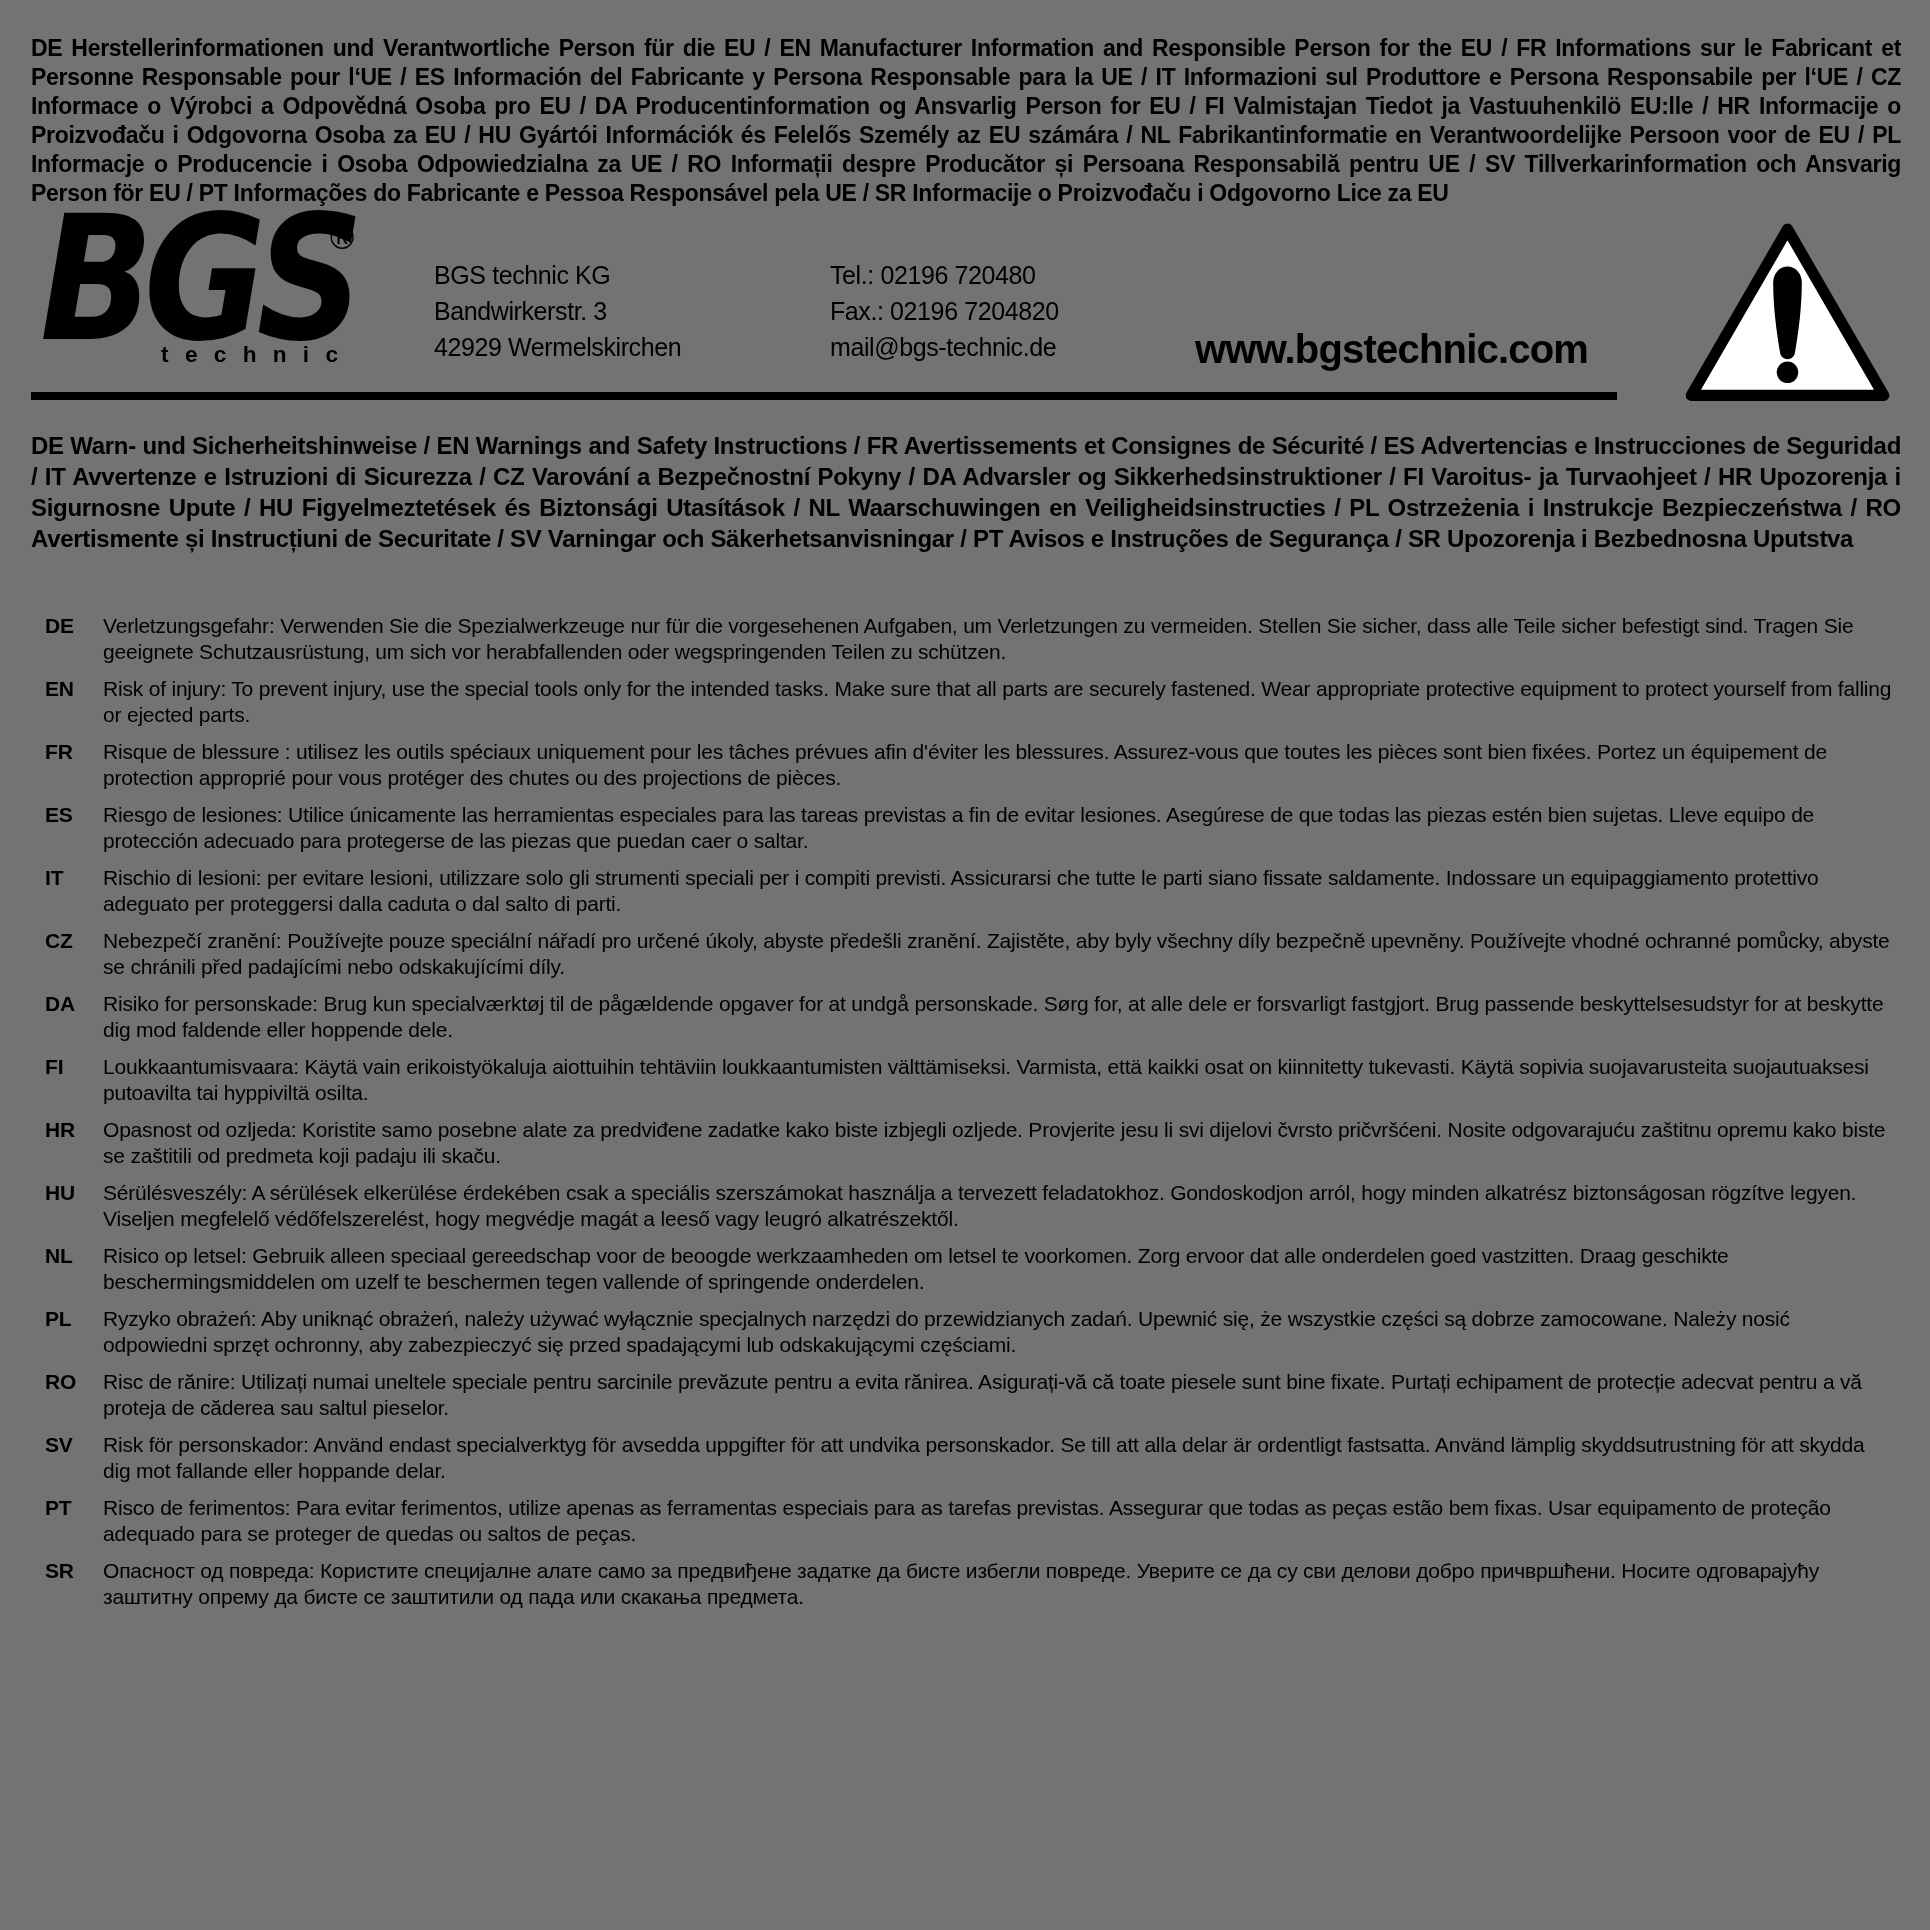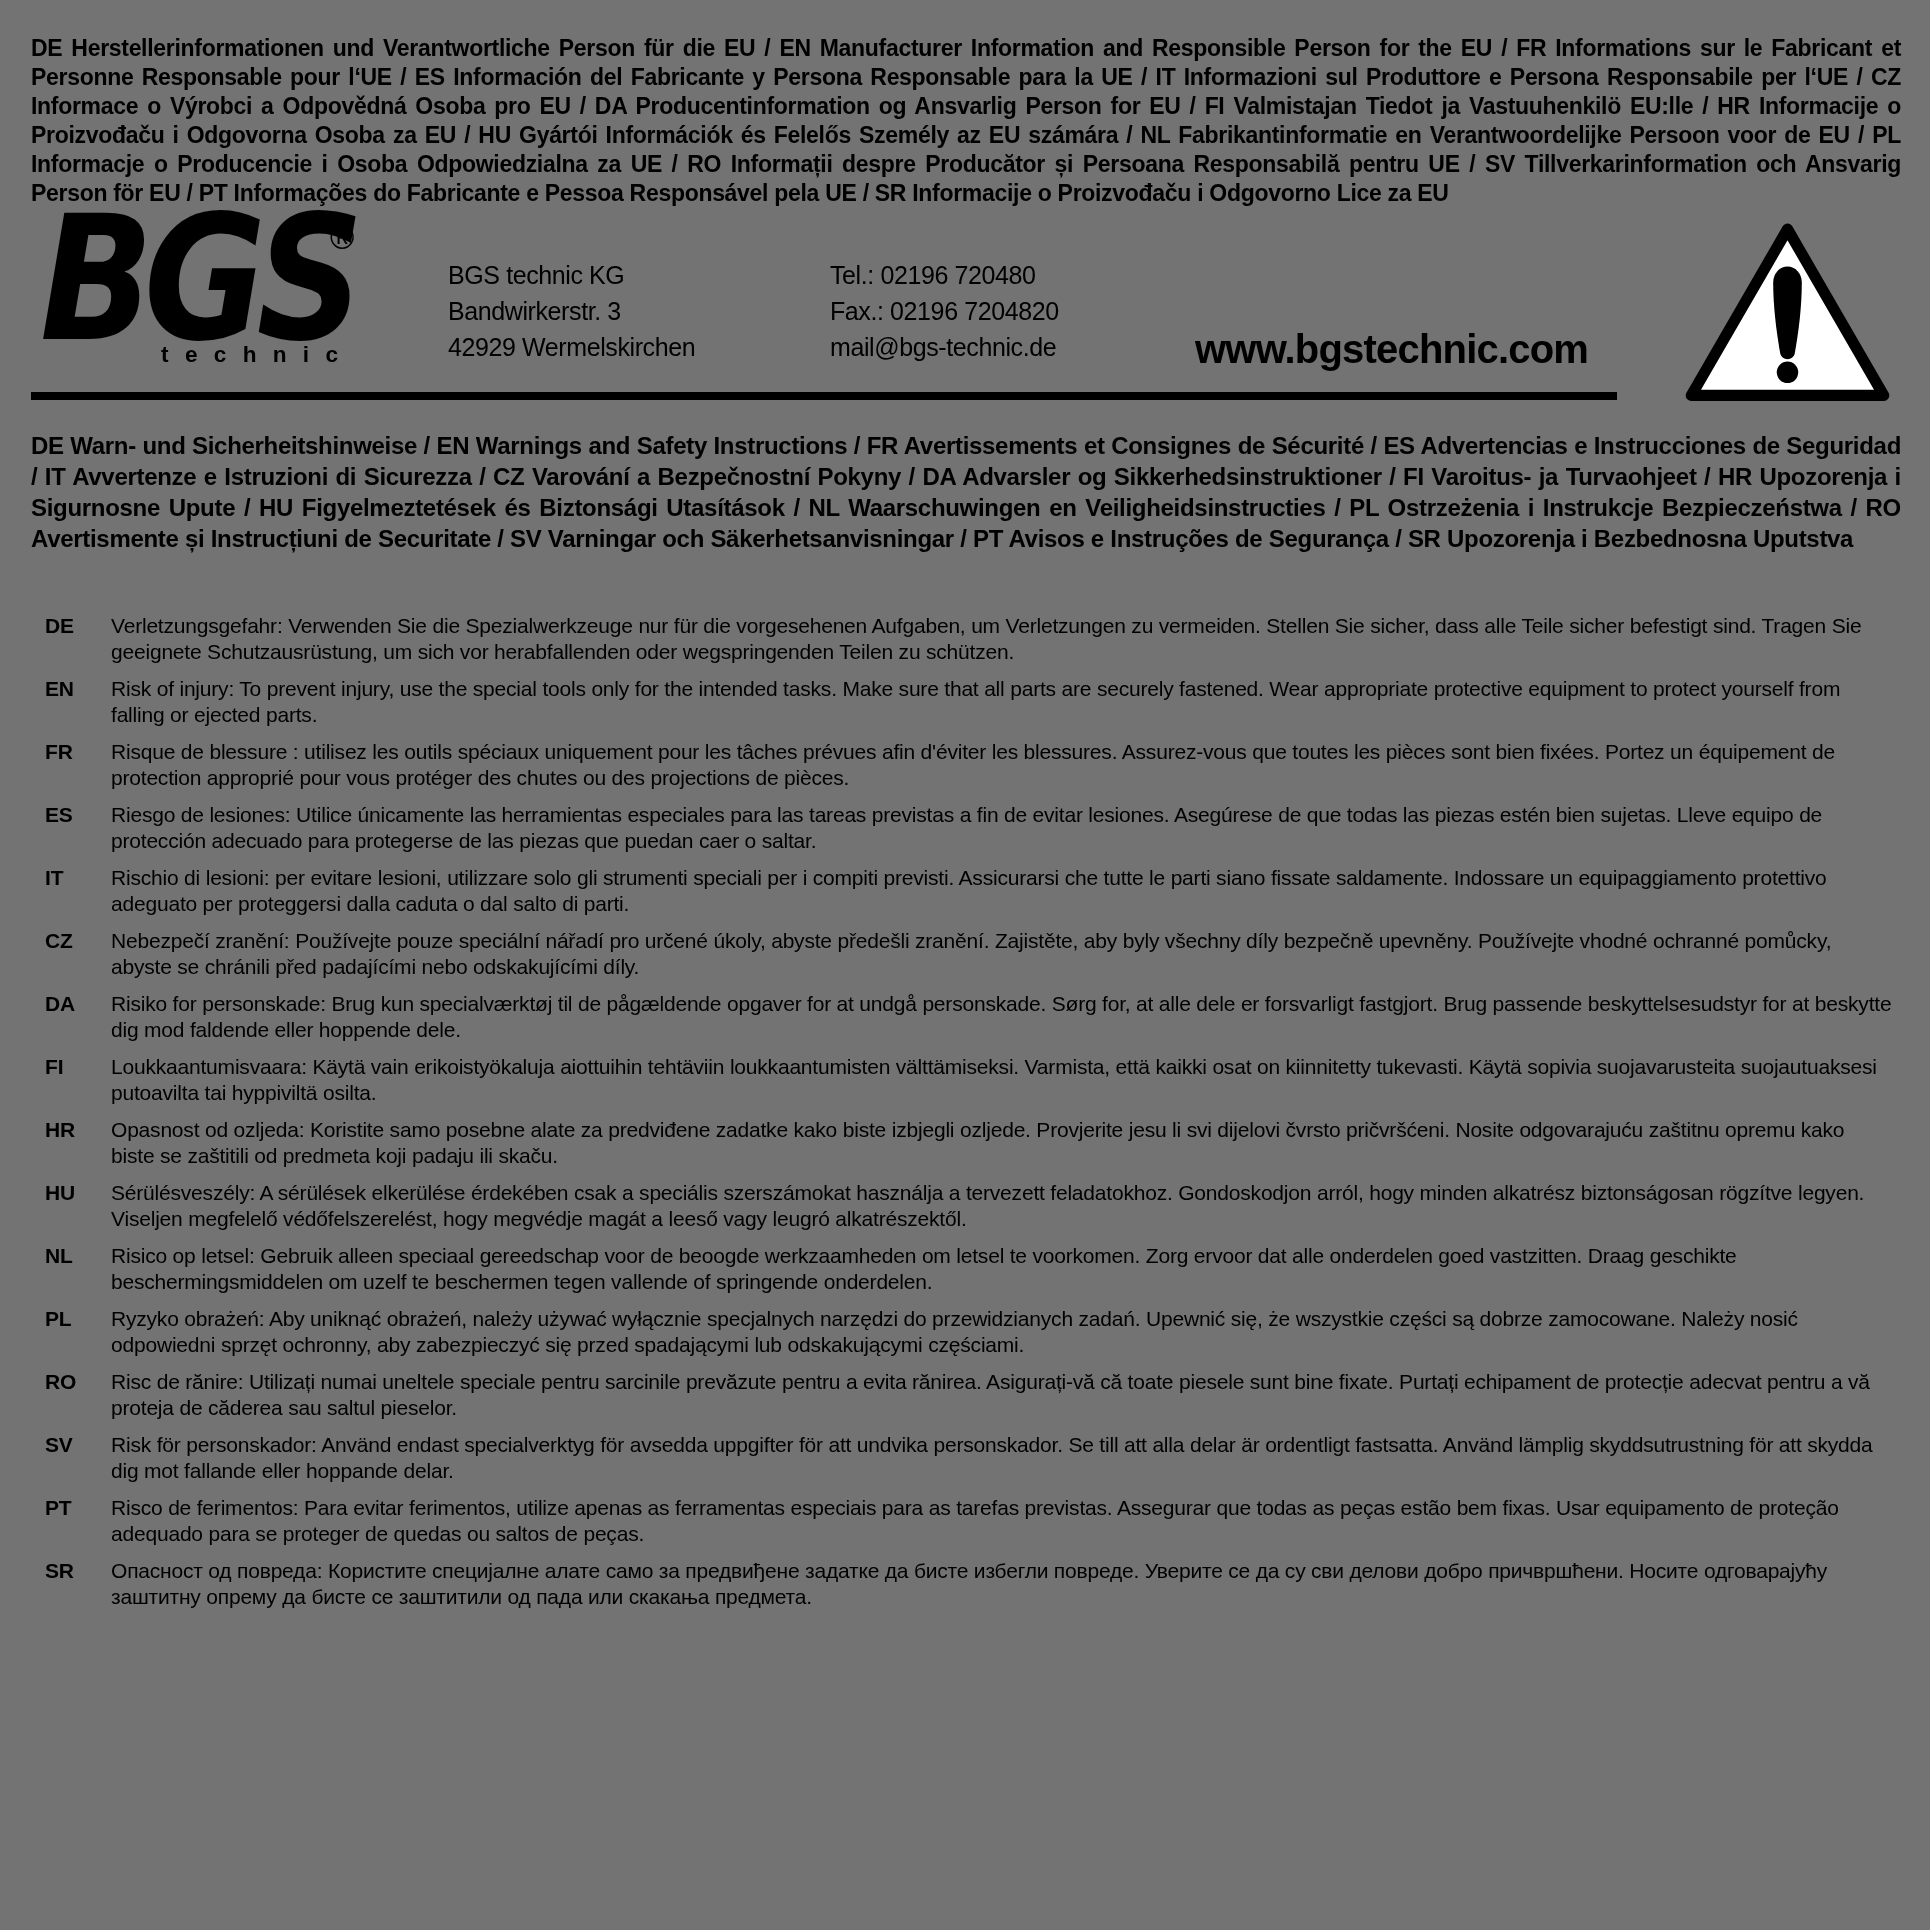--- a/index.html
+++ b/index.html
@@ -77,21 +77,21 @@
     position: absolute;
     right: 4.7px;
     bottom: -6.2px;
     font-size: 22.6px;
     font-weight: bold;
     letter-spacing: 16.3px;
     white-space: nowrap;
   }
   .address-block {
     position: absolute;
-    left: 448px;
+    left: 434px;
     top: 257px;
     font-size: 25px;
     line-height: 36px;
     letter-spacing: -0.4px;
   }
   .contact-block {
     position: absolute;
     left: 830px;
     top: 257px;
     font-size: 25px;
@@ -139,21 +139,21 @@
   
   .warnings-list {
     position: absolute;
     left: 45px;
     top: 613px;
     width: 1848px;
   }
   .warning-row {
     display: grid;
     grid-template-columns: 58px 1fr;
-    column-gap: 8px;
+    column-gap: 0;
     margin-bottom: 11px;
     font-size: 21px;
     line-height: 26px;
     letter-spacing: -0.2px;
   }
   .warning-code {
     font-weight: bold;
   }
 </style>
 </head>

